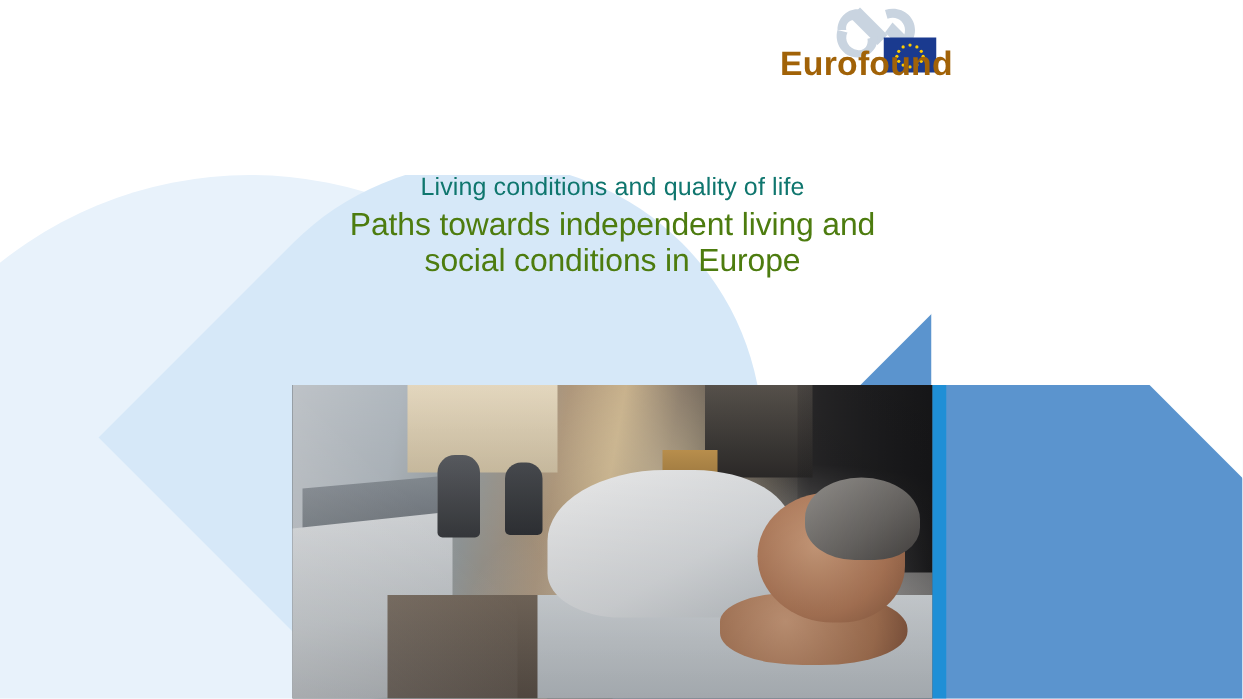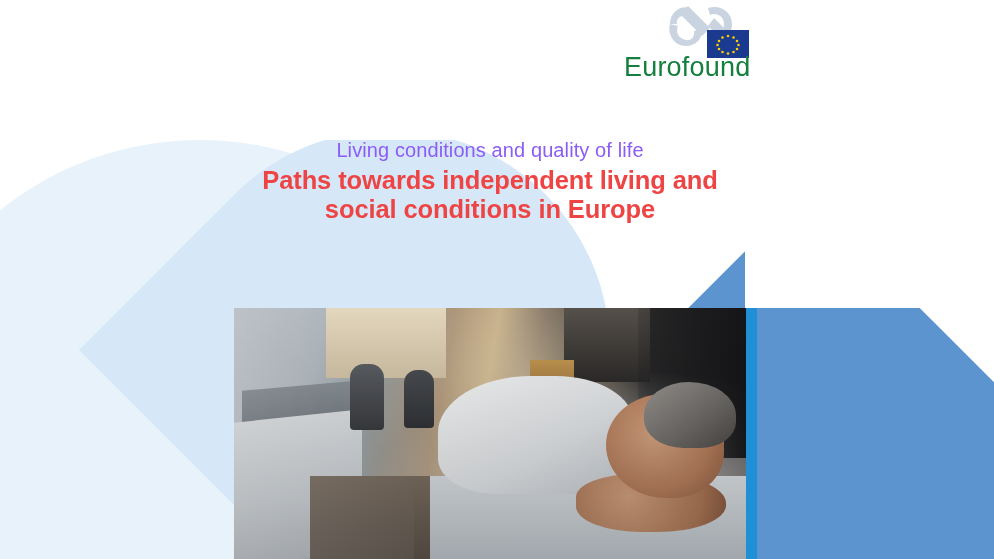--- a/index.html
+++ b/index.html
@@ -95,51 +95,51 @@
   .logo-flag .stars {
     position: absolute;
     left: 0;
     top: 0;
     width: 42px;
     height: 28px;
   }
   .logo-text {
     position: absolute;
     left: 0px;
-    top: 48px;
+    top: 32px;
     width: 140px;
     font-size: 27px;
     letter-spacing: 0.2px;
-    color: #15803d;
-    font-weight: 400;
+    color: #a16207;
+    font-weight: 700;
     line-height: 30px;
   }
 
   
   .subtitle {
     position: absolute;
     left: 234px;
     top: 139px;
     width: 512px;
     text-align: center;
     font-size: 20px;
-    color: #8b5cf6;
+    color: #0f766e;
     font-weight: 400;
     letter-spacing: 0.1px;
   }
   .title {
     position: absolute;
     left: 224px;
     top: 166px;
     width: 532px;
     text-align: center;
     font-size: 25.5px;
     line-height: 29px;
-    color: #ef4444;
-    font-weight: bold;
+    color: #4d7c0f;
+    font-weight: normal;
     letter-spacing: -0.1px;
   }
 
   
   .photo-wrap {
     position: absolute;
     left: 234px;
     top: 308px;
     width: 512px;
     height: 251px;

